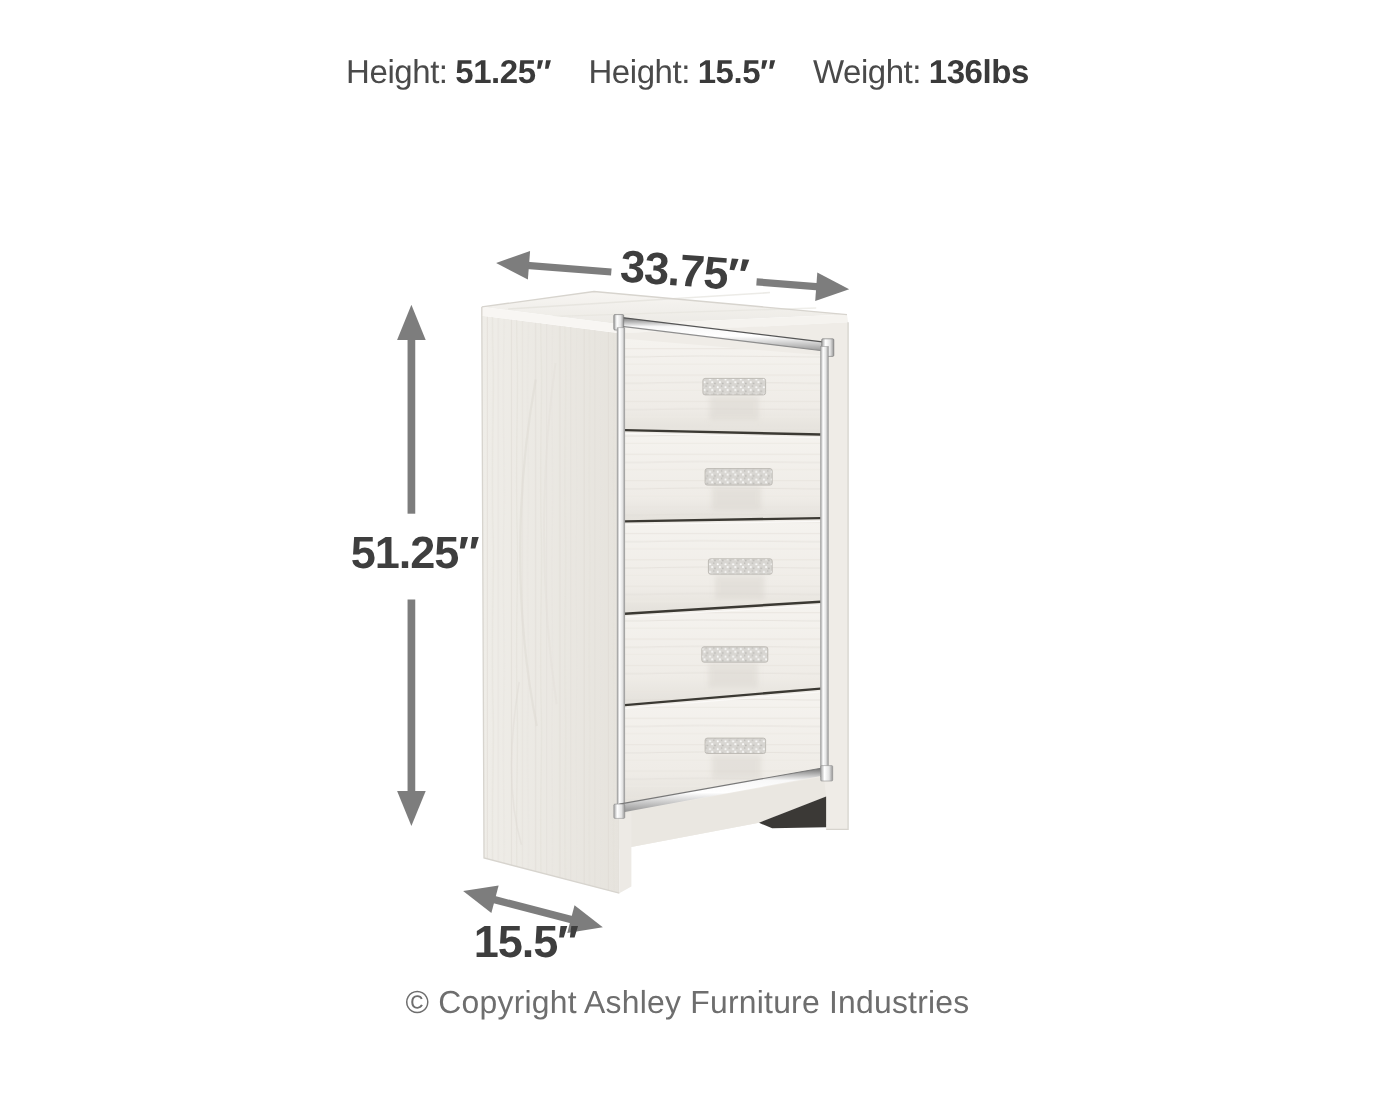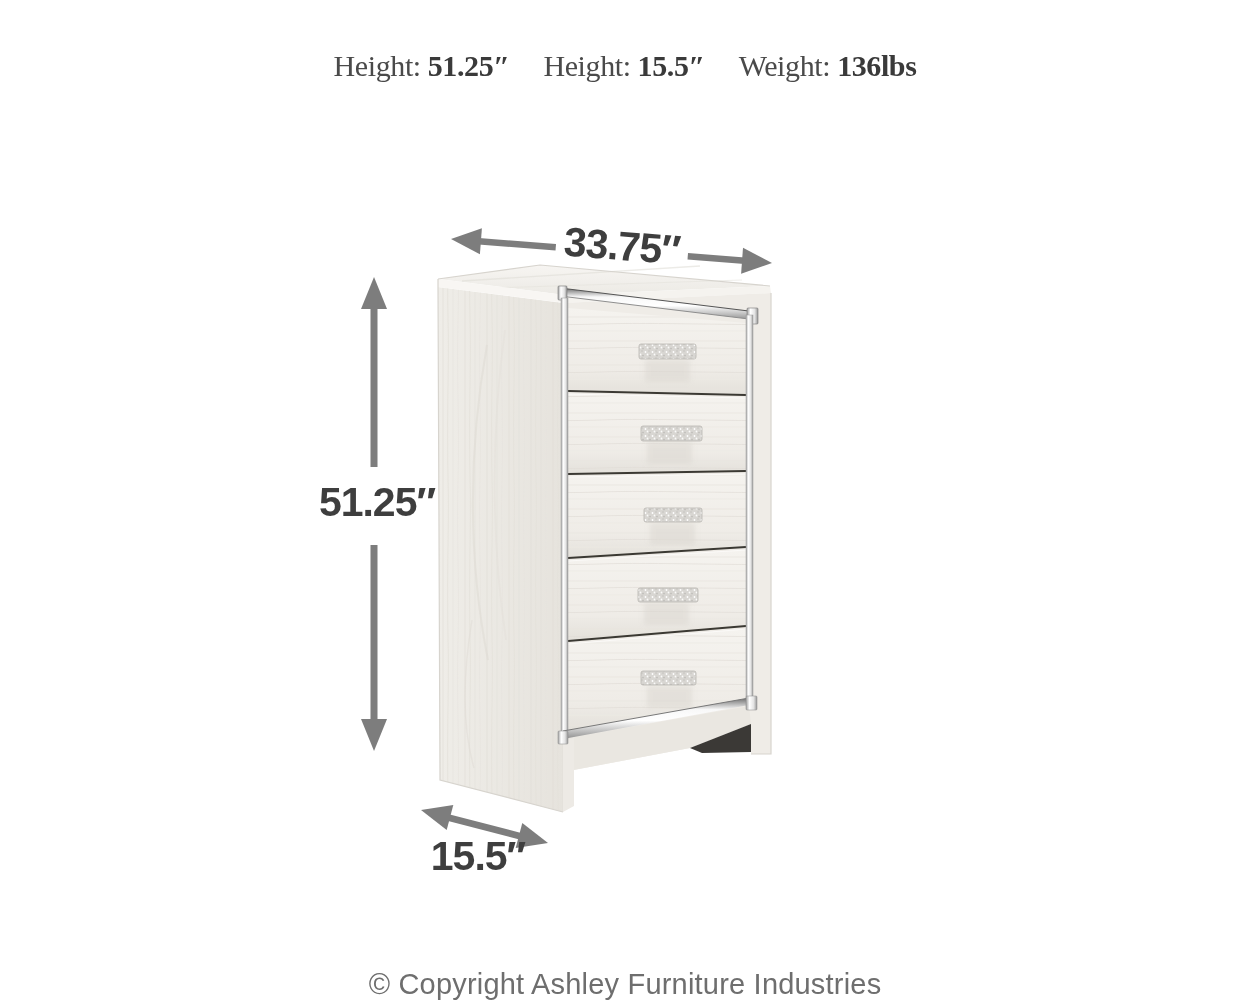--- a/index.html
+++ b/index.html
@@ -9,33 +9,33 @@
     background:#ffffff;
     overflow:hidden;
     font-family:"Liberation Sans","DejaVu Sans",sans-serif;
   }
   .specs-row{
     position:absolute;top:48px;left:0;width:1250px;
     display:flex;justify-content:center;gap:34px;
     font-size:30px;line-height:36px;letter-spacing:-0.4px;
     white-space:nowrap;
   }
-  .spec{color:#4a4a4a;font-family:Liberation Serif, serif;}
+  .spec{color:#4a4a4a;}
   .spec b{color:#3a3a3a;font-weight:700;margin-left:7px;}
   .chest-svg{position:absolute;left:0;top:0;width:1250px;height:1000px;}
   .dim-label{
     position:absolute;width:220px;text-align:center;
     font-size:41px;font-weight:700;color:#3e3e3e;letter-spacing:-1px;
     line-height:44px;white-space:nowrap;
   }
   .dim-width {left:512px;top:224px;transform:rotate(4.3deg);}
   .dim-height{left:267px;top:480px;}
   .dim-depth {left:368px;top:834px;}
   .copyright{
-    position:absolute;top:968px;left:0;width:1250px;
+    position:absolute;top:896px;left:0;width:1250px;
     text-align:center;font-size:29px;color:#6e6e6e;letter-spacing:0.2px;
   }
 </style>
 </head>
 <body>
 
 <div class="stage">
 
   <div class="specs-row">
     <span class="spec"><span>Height:</span><b>51.25″</b></span>

